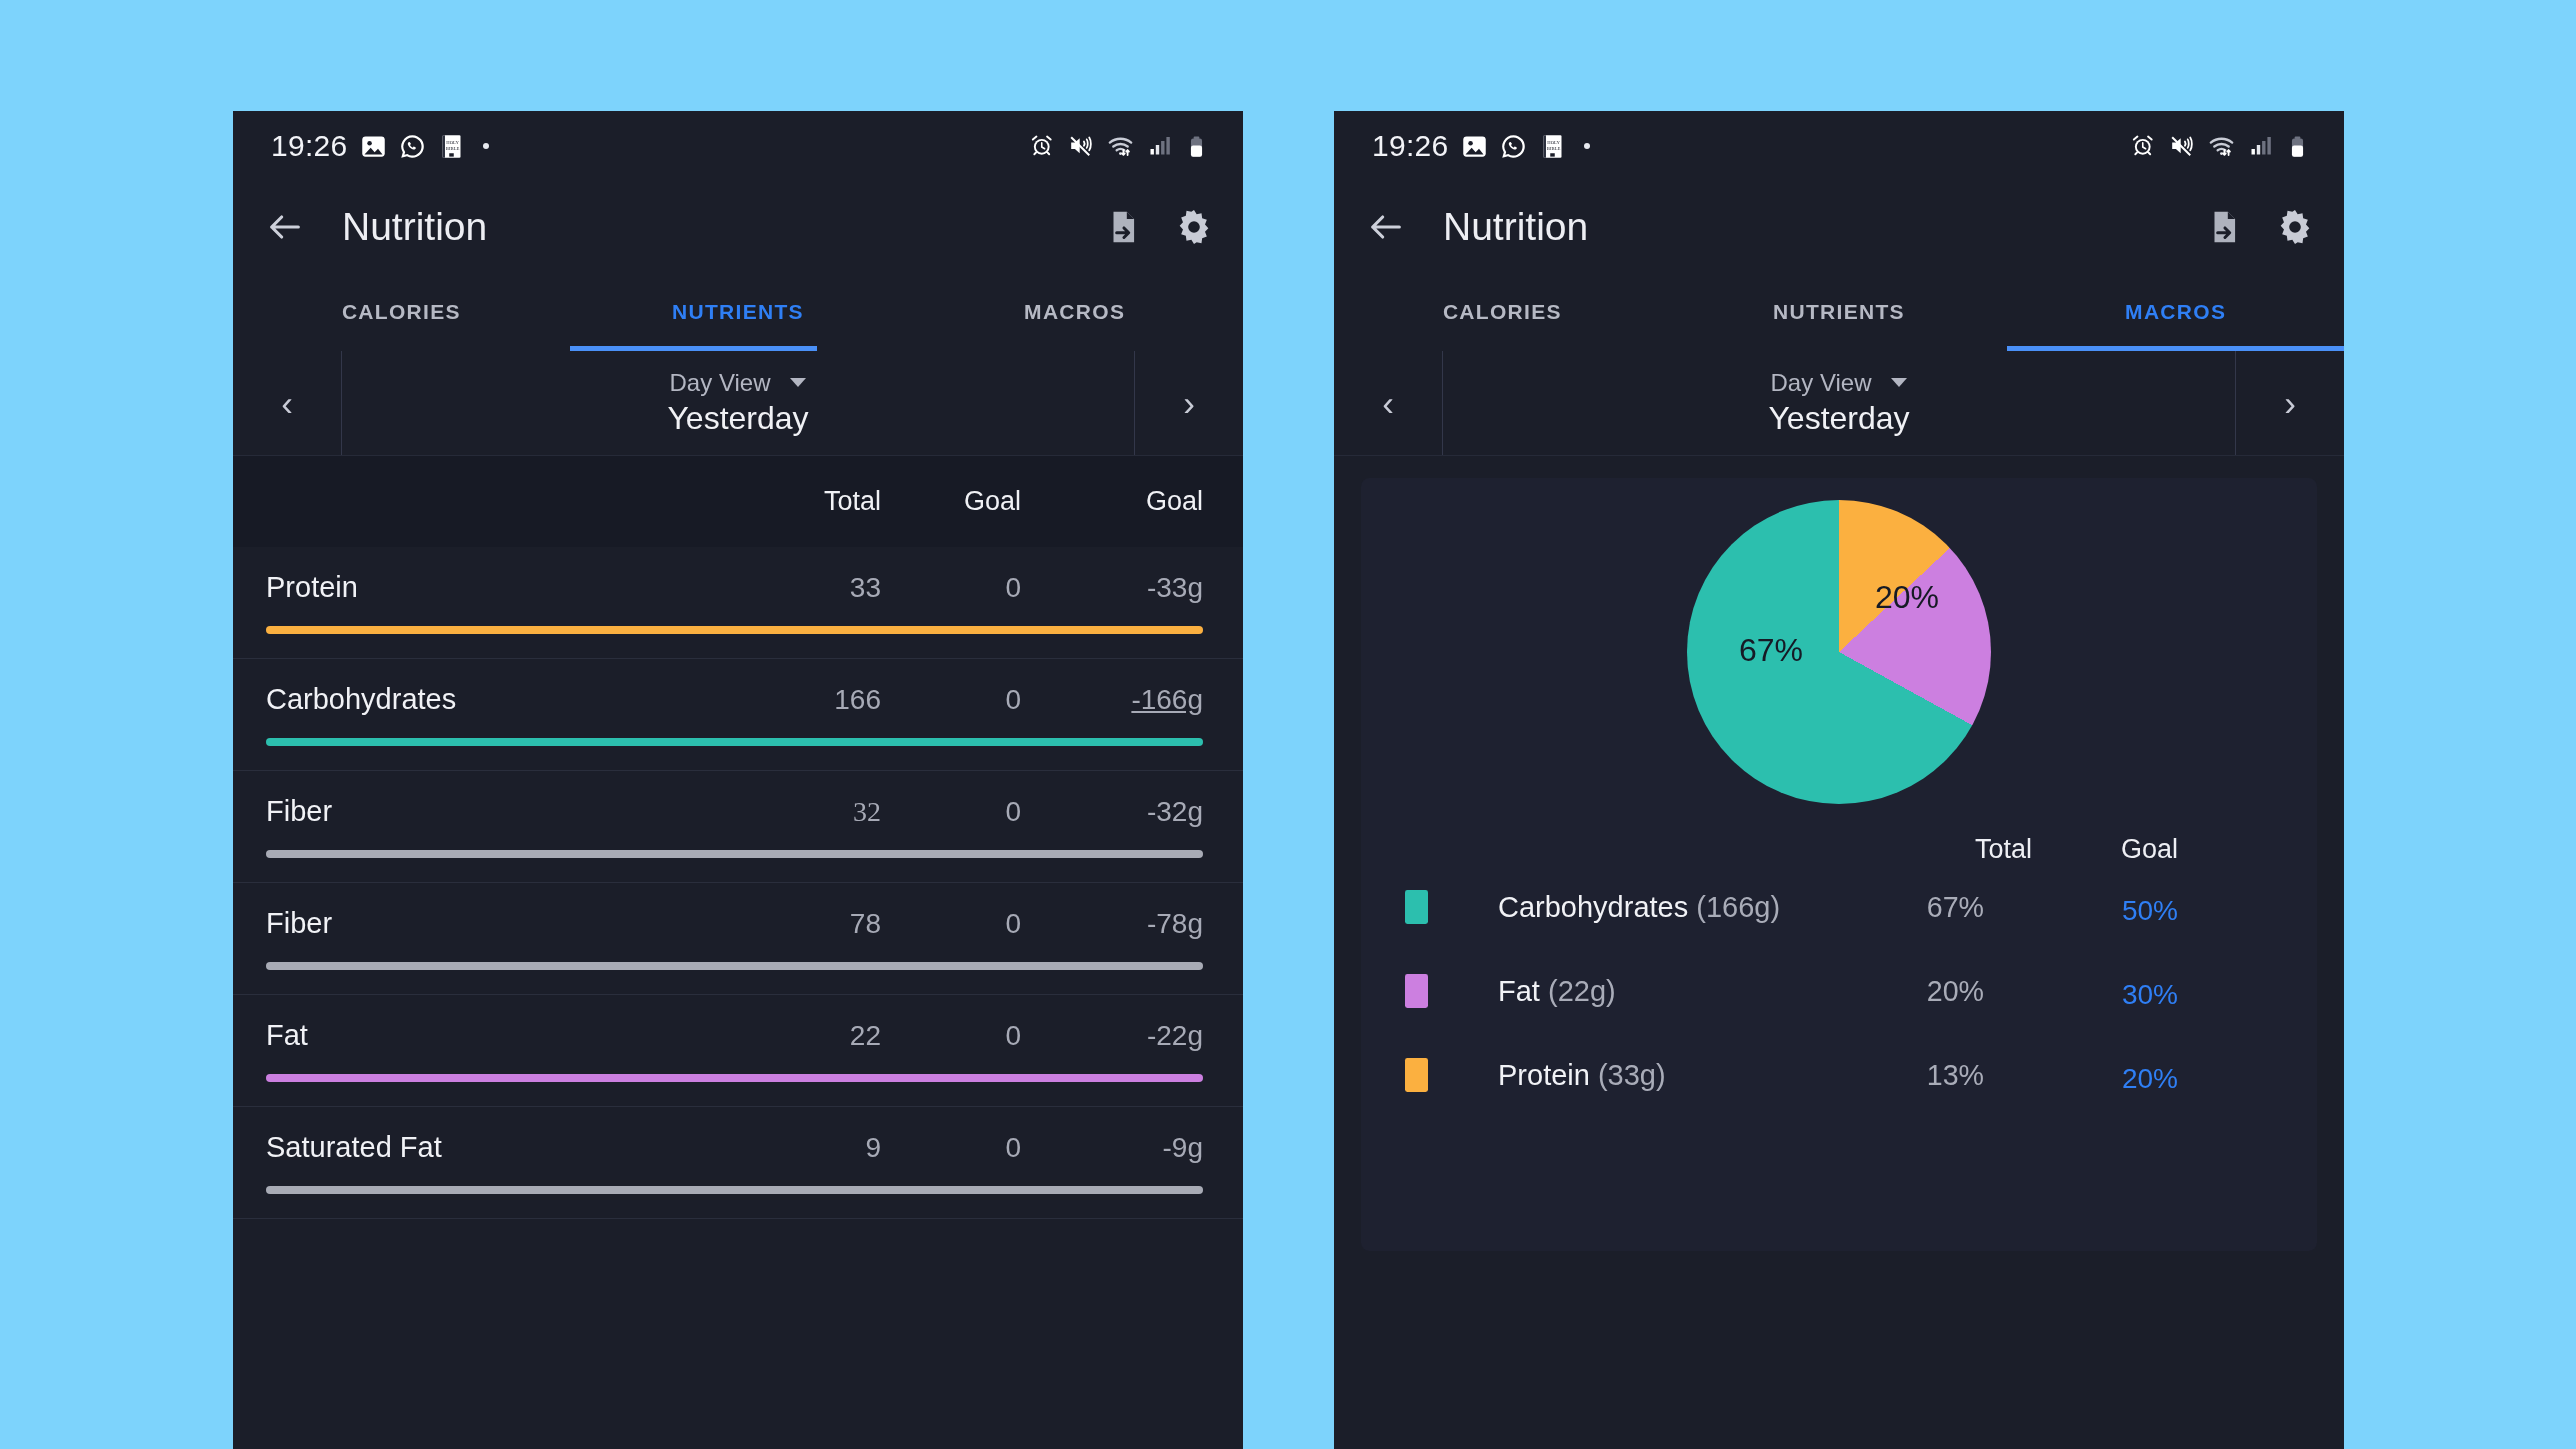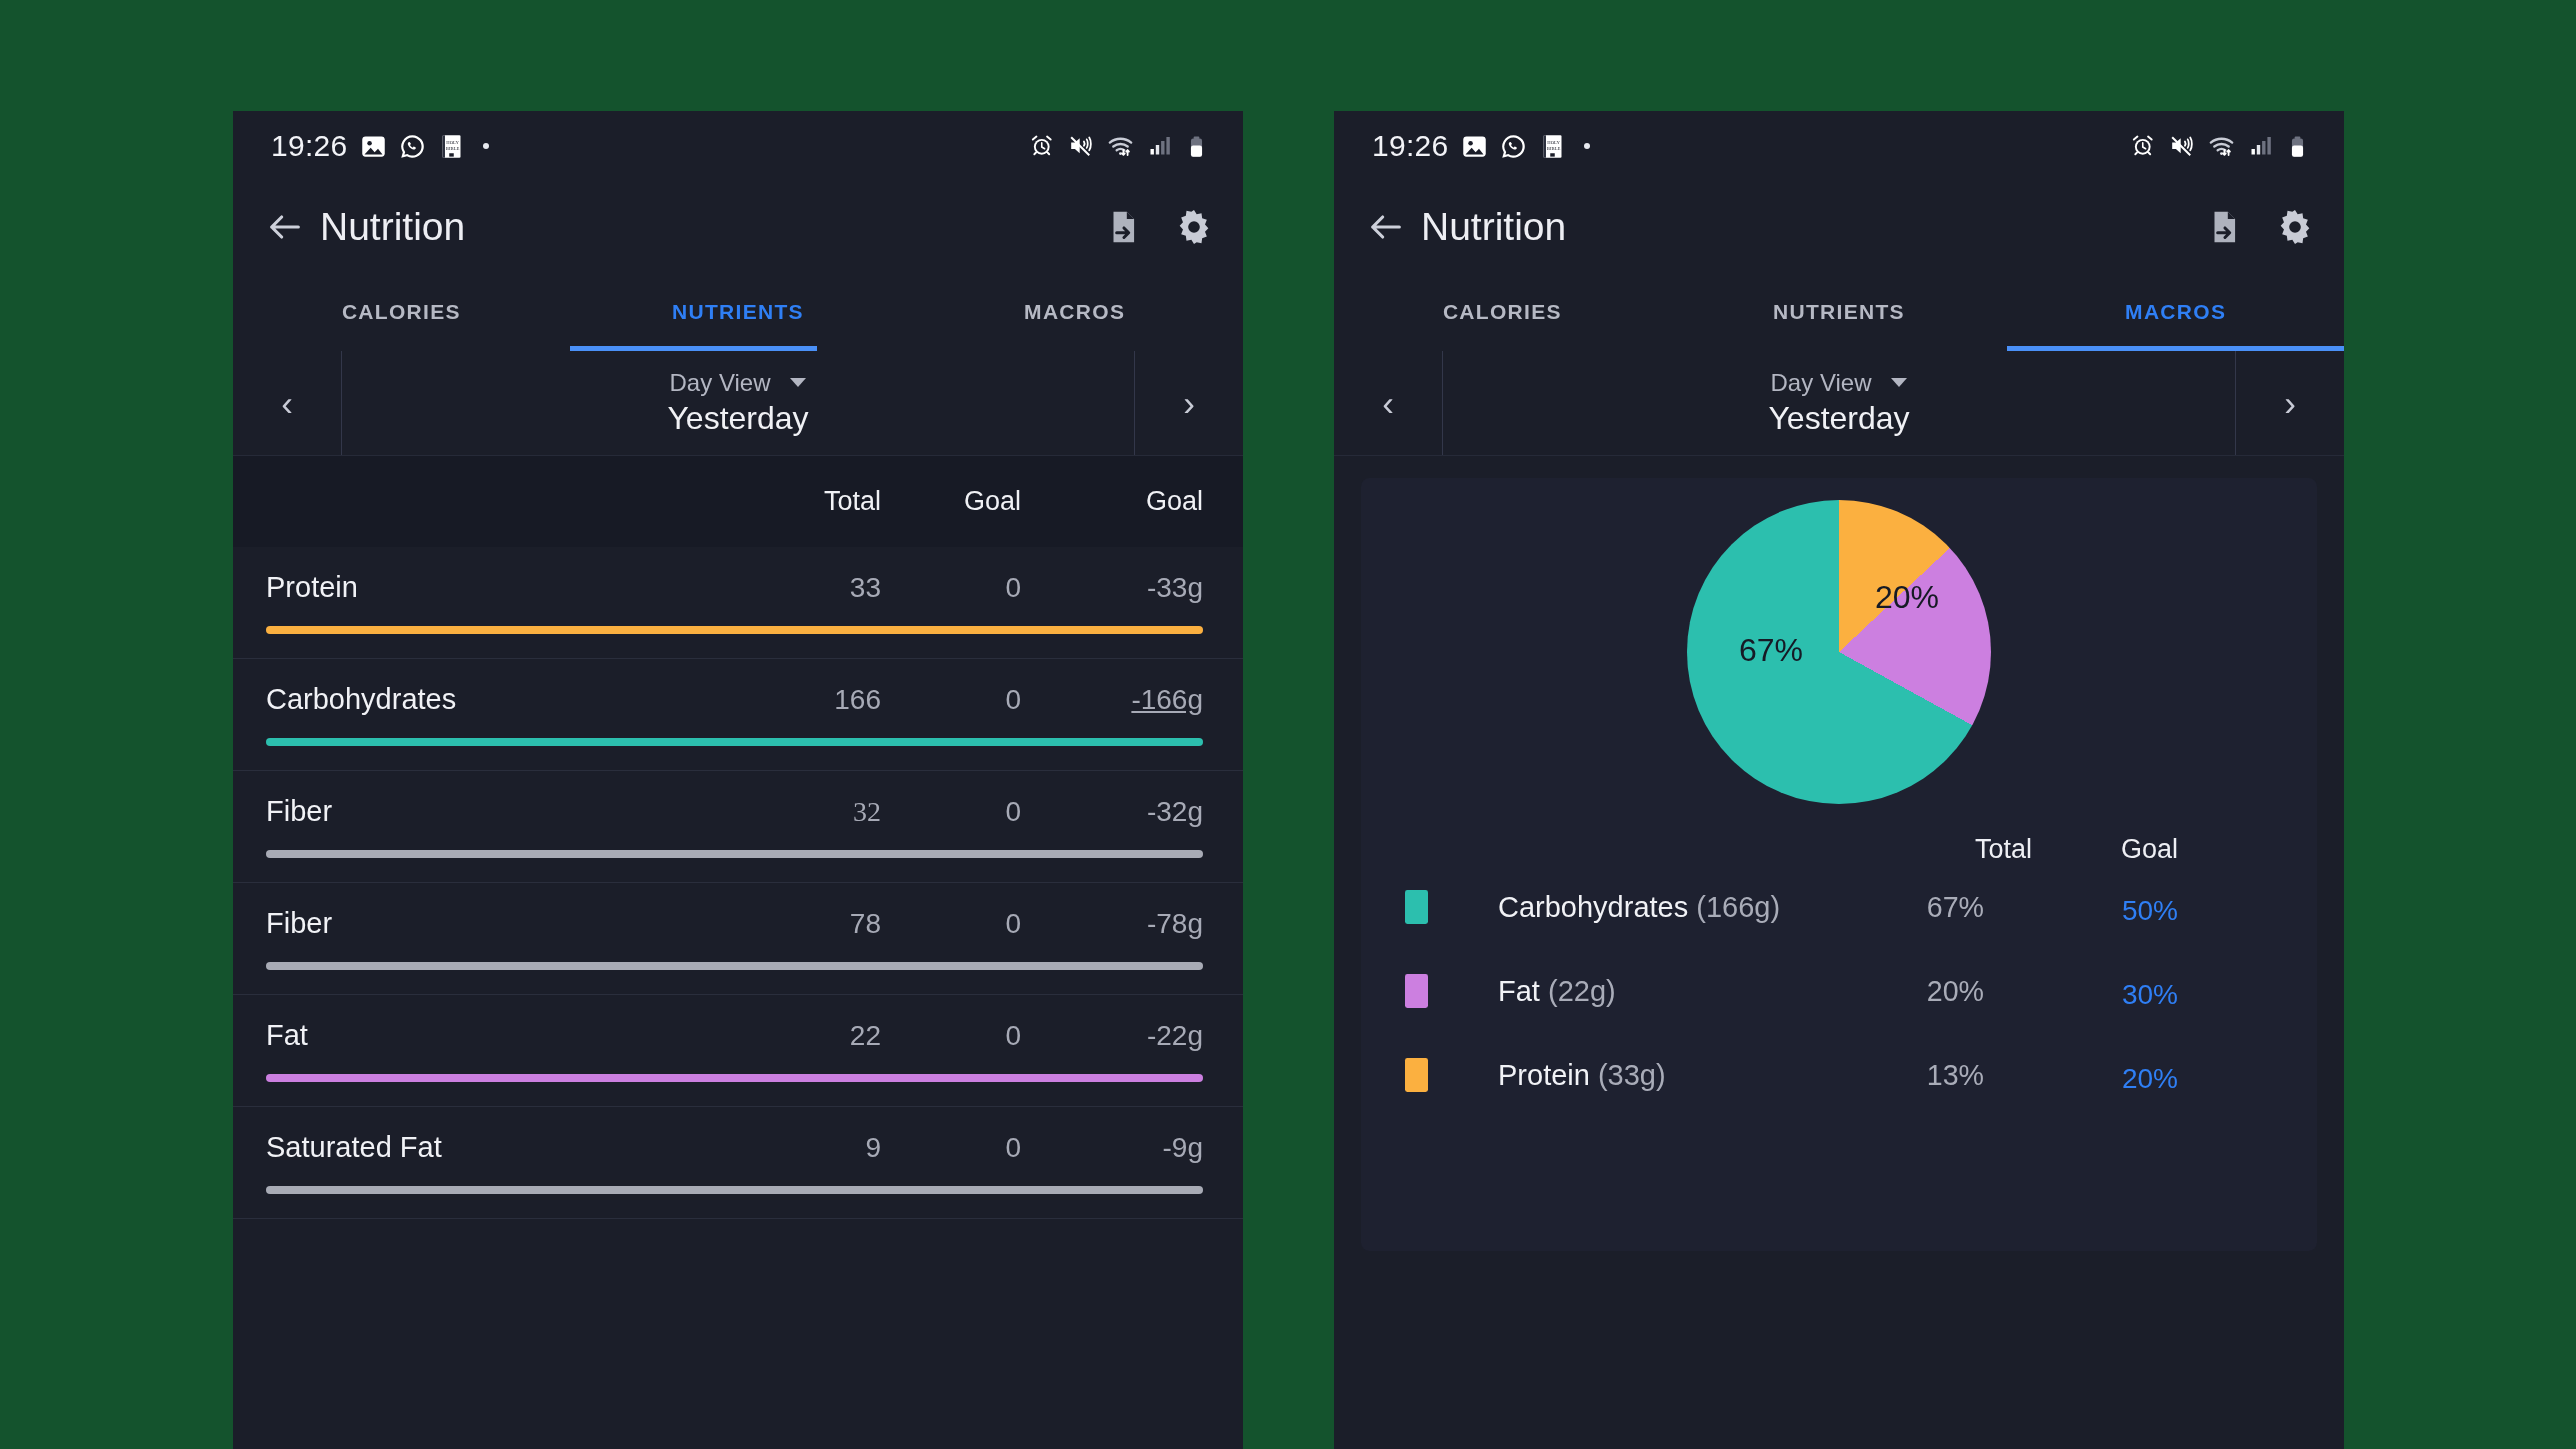--- a/index.html
+++ b/index.html
@@ -8,21 +8,21 @@
     background: #ffffff;
     width: 2576px;
     height: 1449px;
     overflow: hidden;
     font-family: "Liberation Sans", "DejaVu Sans", sans-serif;
   }
   .stage {
     position: relative;
     width: 2576px;
     height: 1449px;
-    background: #14532d;
+    background: #7dd3fc;
   }
 
   
   .phone {
     position: absolute;
     background: #1b1e29;
     overflow: hidden;
     box-sizing: border-box;
   }
   #phone-left  { left: 233px;  top: 111px; width: 1010px; height: 1340px; }
@@ -58,21 +58,21 @@
     height: 92px;
     display: flex;
     align-items: center;
     padding: 0 29px 0 32px;
     box-sizing: border-box;
   }
   .appbar .title {
     color: #edeef3;
     font-size: 39px;
     font-weight: 400;
-    margin-left: 15px;
+    margin-left: 37px;
     flex: 1;
     white-space: nowrap;
   }
   .appbar-actions { display: flex; align-items: center; gap: 32px; }
 
   
   .tabs {
     display: flex;
     height: 78px;
     position: relative;

